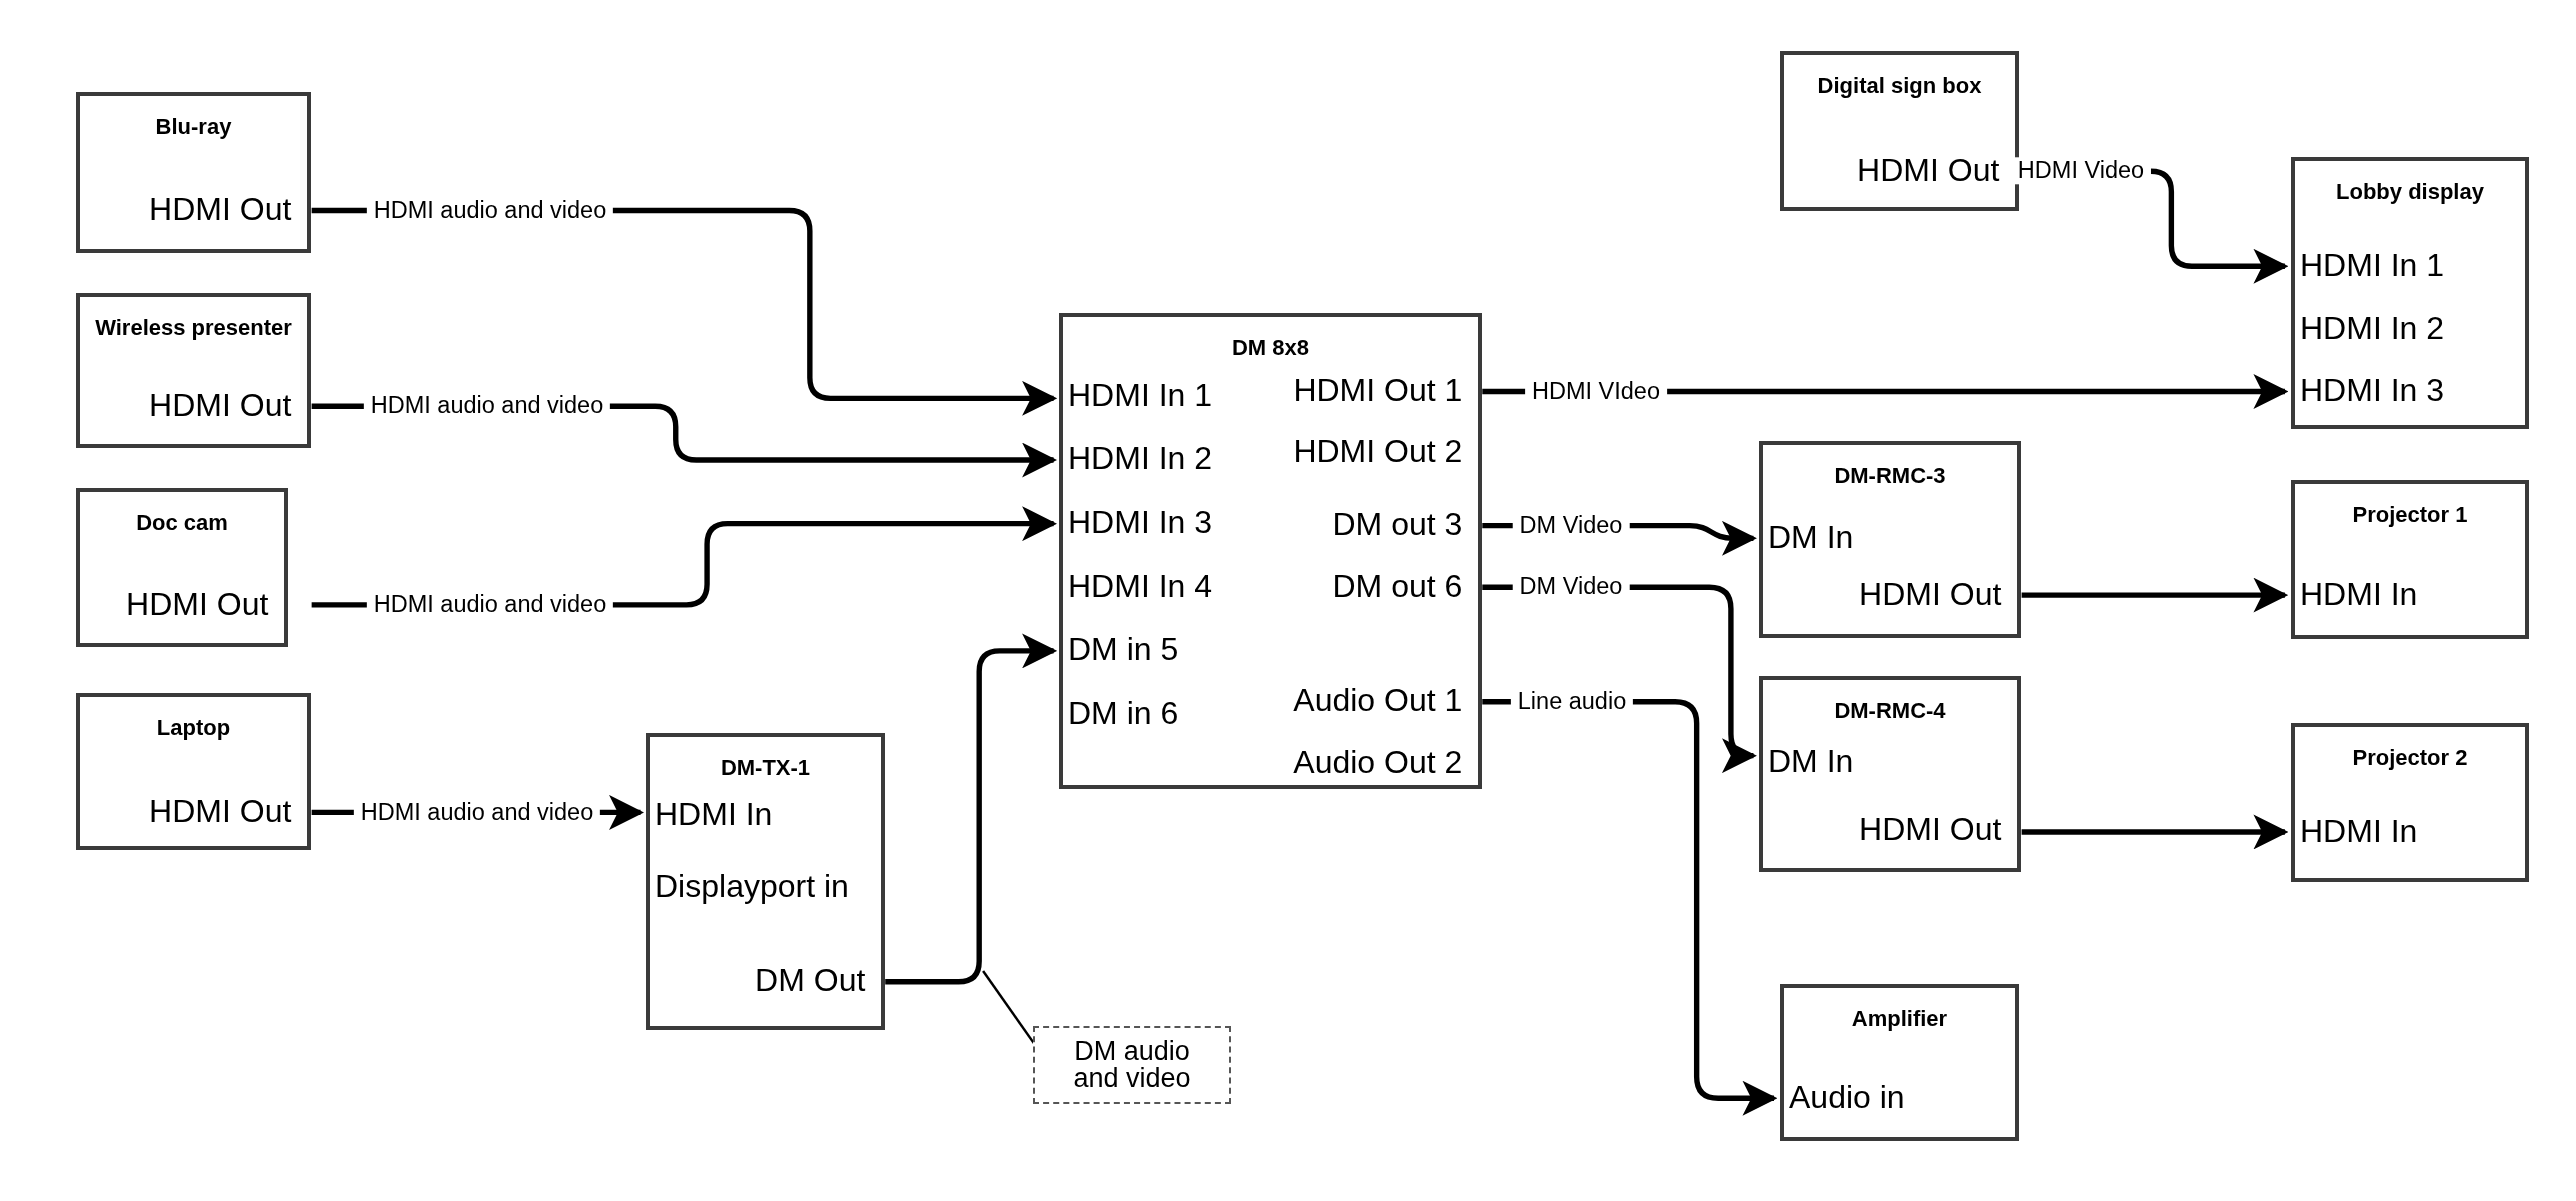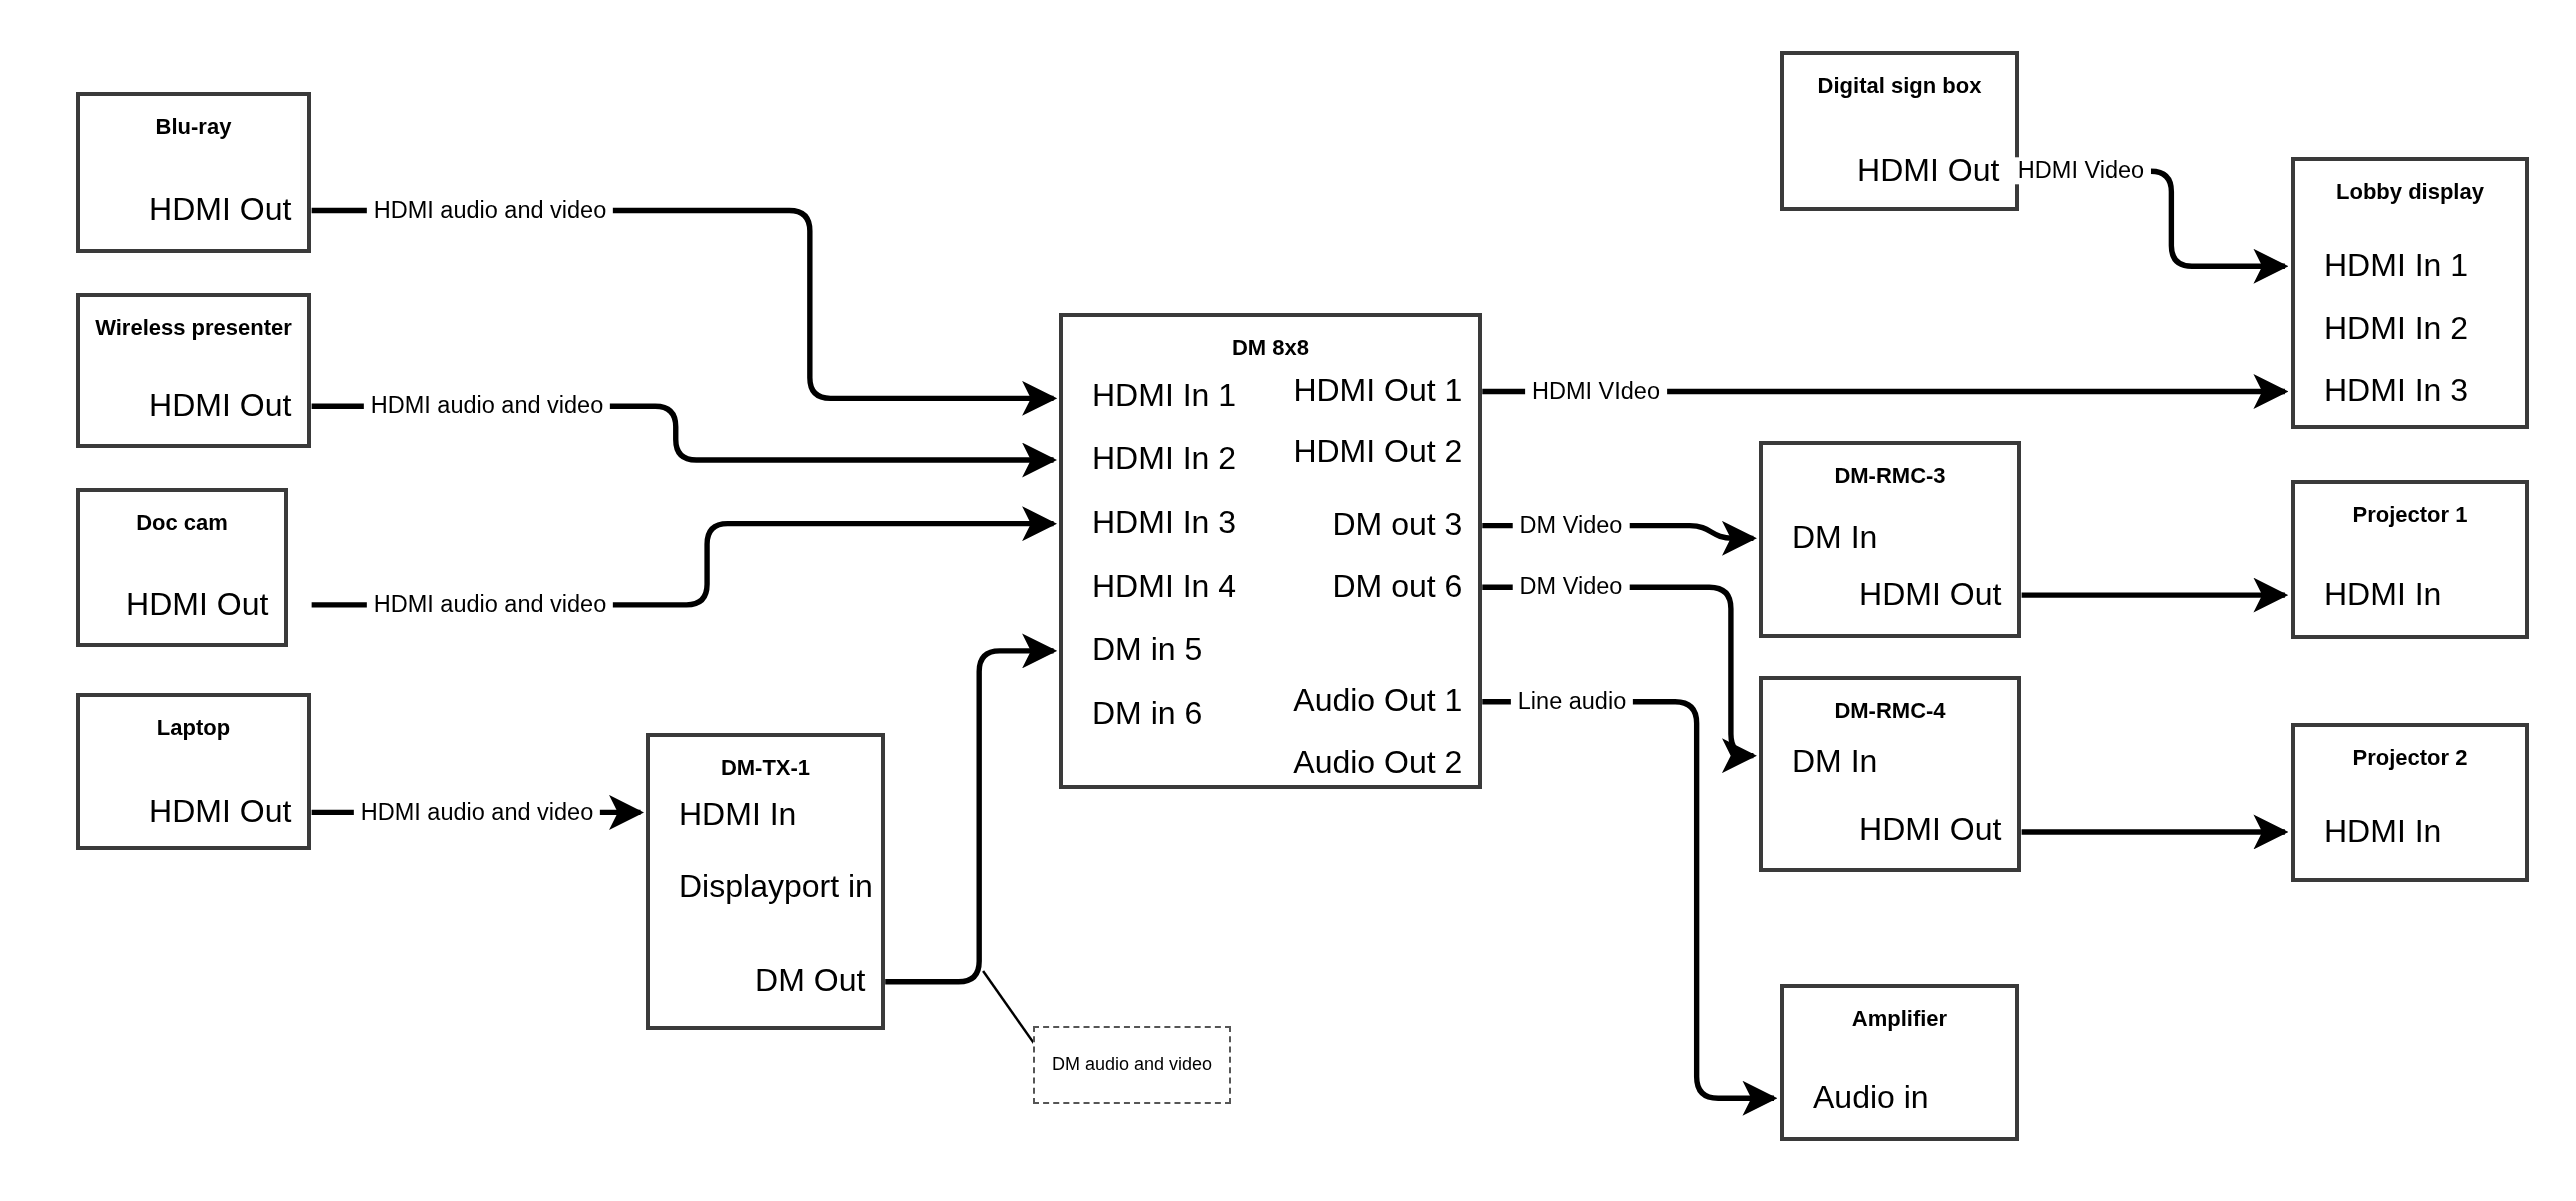--- a/index.html
+++ b/index.html
@@ -10,31 +10,31 @@
   svg.wires{position:absolute;left:0;top:0;width:2576px;height:1201px;}
   .node{
     position:absolute;background:#fff;border:4.9px solid #3a3a3a;box-sizing:border-box;
   }
   .title{
     font-weight:bold;font-size:22px;line-height:36px;text-align:center;padding-top:12.7px;
   }
   .port{
     position:absolute;font-size:32px;line-height:29px;white-space:nowrap;
   }
-  .pl{left:29px;}
+  .pl{left:5px;}
   .pr{right:15.7px;text-align:right;}
   .elabel{
     position:absolute;transform:translate(-50%,-50%);font-size:23.5px;line-height:27.4px;
     background:#fff;padding:0 6.9px;white-space:nowrap;
   }
   .anno{
     position:absolute;left:1033px;top:1026px;width:198px;height:78px;
     border:2.4px dashed #555;box-sizing:border-box;background:#fff;
     display:flex;align-items:center;justify-content:center;
-    text-align:center;font-size:18px;line-height:27.4px;
+    text-align:center;font-size:27px;line-height:27.4px;
   }
   .anno-inner{width:168px;}
 </style>
 </head>
 <body>
 
 <div class="canvas">
 
   <svg class="wires" viewBox="0 0 2631 1227" xmlns="http://www.w3.org/2000/svg">
     <defs>

